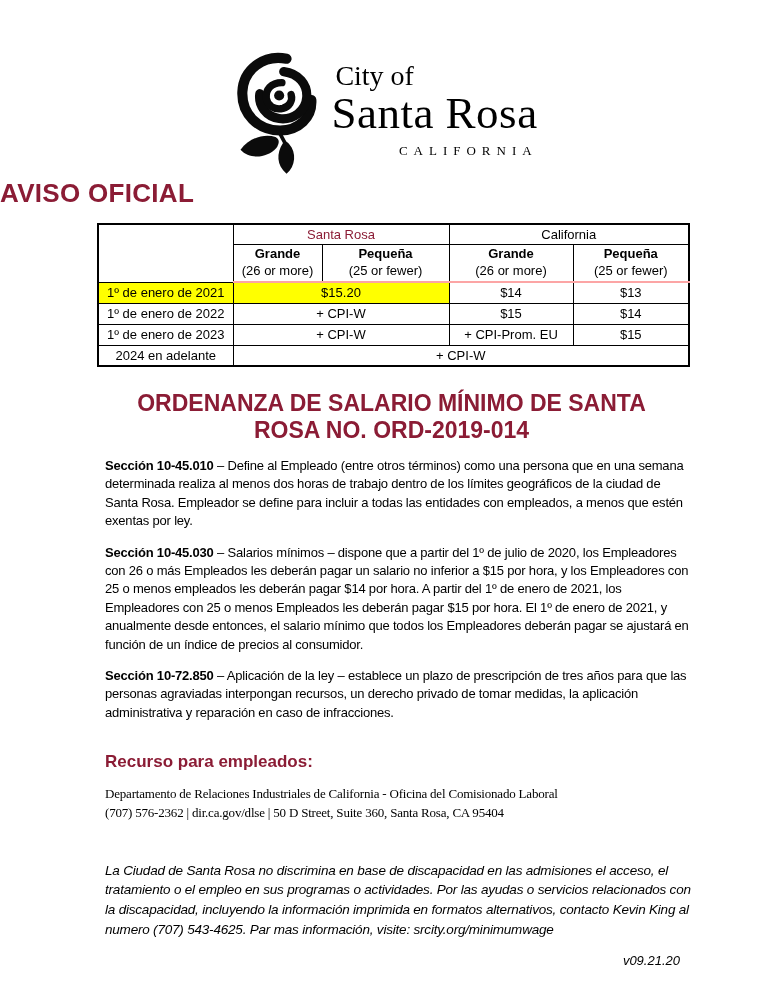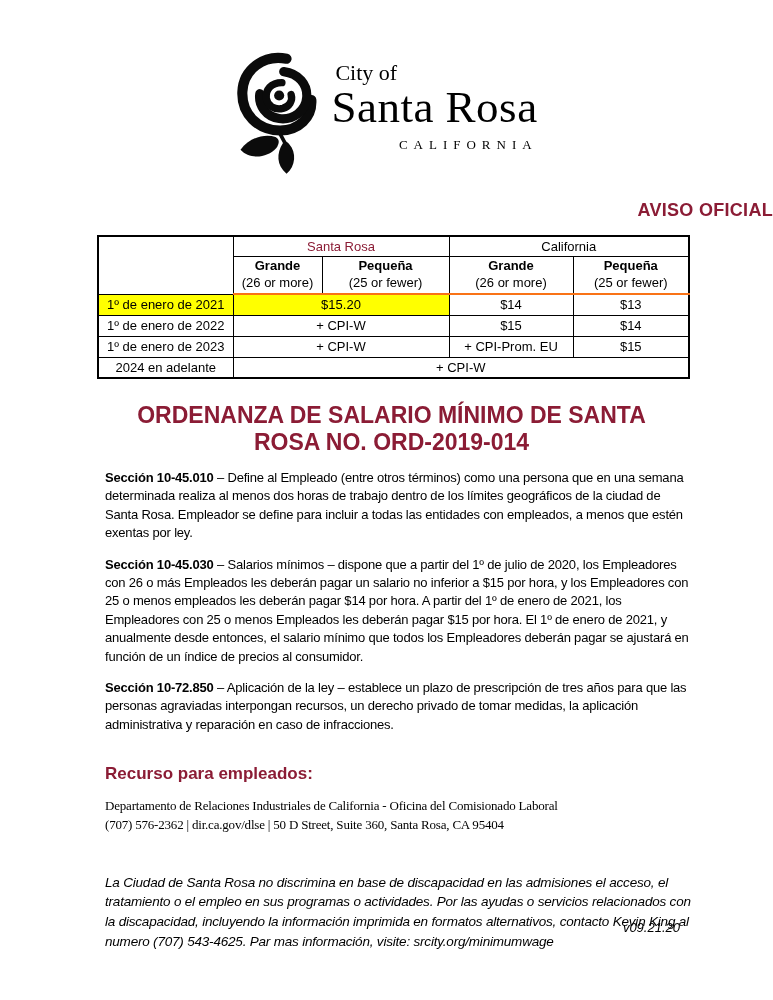--- a/index.html
+++ b/index.html
@@ -19,47 +19,47 @@
     color:var(--text-black);
     overflow:hidden;
   }
   
   .logo{
     display:flex;justify-content:center;align-items:flex-start;
     padding-top:52px;height:178px;
   }
   .rose{flex:0 0 auto;margin-right:4px;}
   .logo-text{padding-top:10px;font-family:"Liberation Serif",serif;}
-  .city-of{font-size:22px;line-height:1;padding-left:4px;}
+  .city-of{font-size:28px;line-height:1;padding-left:4px;}
   .city-name{font-size:45px;line-height:1.05;letter-spacing:.5px;}
   .state{
     font-size:13px;letter-spacing:6px;text-align:right;
     margin-top:6px;font-weight:500;
   }
   
   .notice-title{
-    text-align:right;
+    text-align:left;
     color:var(--brand-red);
-    font-size:18px;font-weight:700;
-    margin-top:22px;letter-spacing:.3px;
+    font-size:26px;font-weight:700;
+    letter-spacing:.3px;
   }
   
   table.wage{
     border-collapse:collapse;table-layout:fixed;
     width:591px;margin:14px 85px 0 97px;
     font-size:13px;
     border:2px solid #000;
   }
   table.wage th,table.wage td{
     border:1px solid #000;
     text-align:center;vertical-align:middle;
     padding:1px 4px;font-weight:400;
   }
   tr.region-row th{height:20px;}
-  tr.subhead-row th{height:38px;border-bottom:2px solid #f97316;line-height:1.3;margin-left:12px;}
+  tr.subhead-row th{height:38px;border-bottom:2px solid #fca5a5;line-height:1.3;margin-left:12px;}
   td.corner{border-bottom:2px solid #000;}
   .region-sr{color:var(--brand-red);font-weight:700;}
   .region-ca{font-weight:700;}
   .size-name{font-weight:700;}
   .qualifier{font-weight:400;}
   td.row-label{text-align:left;padding-left:6px;height:21px;}
   .hl{background:var(--highlight-yellow);margin-left:32px;}
   .bold{font-weight:700;}
   
   .ordinance-heading{
@@ -77,21 +77,21 @@
   }
   .contact-block{
     margin:13px 83px 0 105px;width:585px;
     font-size:13px;line-height:18.8px;letter-spacing:-0.2px;font-family:Liberation Serif, serif;
   }
   .disclaimer{
     margin:38px 59px 0 105px;width:590px;
     font-style:italic;font-size:13.5px;line-height:19.6px;letter-spacing:-0.2px;
   }
   .version{
-    position:absolute;right:93px;top:920px;
+    position:absolute;right:93px;top:953px;
     font-style:italic;font-size:13px;
   }
 </style>
 </head>
 <body>
 
 <div class="page">
 
   <header class="logo">
     <svg class="rose" viewBox="0 0 100 132" width="92" height="122" aria-hidden="true">

